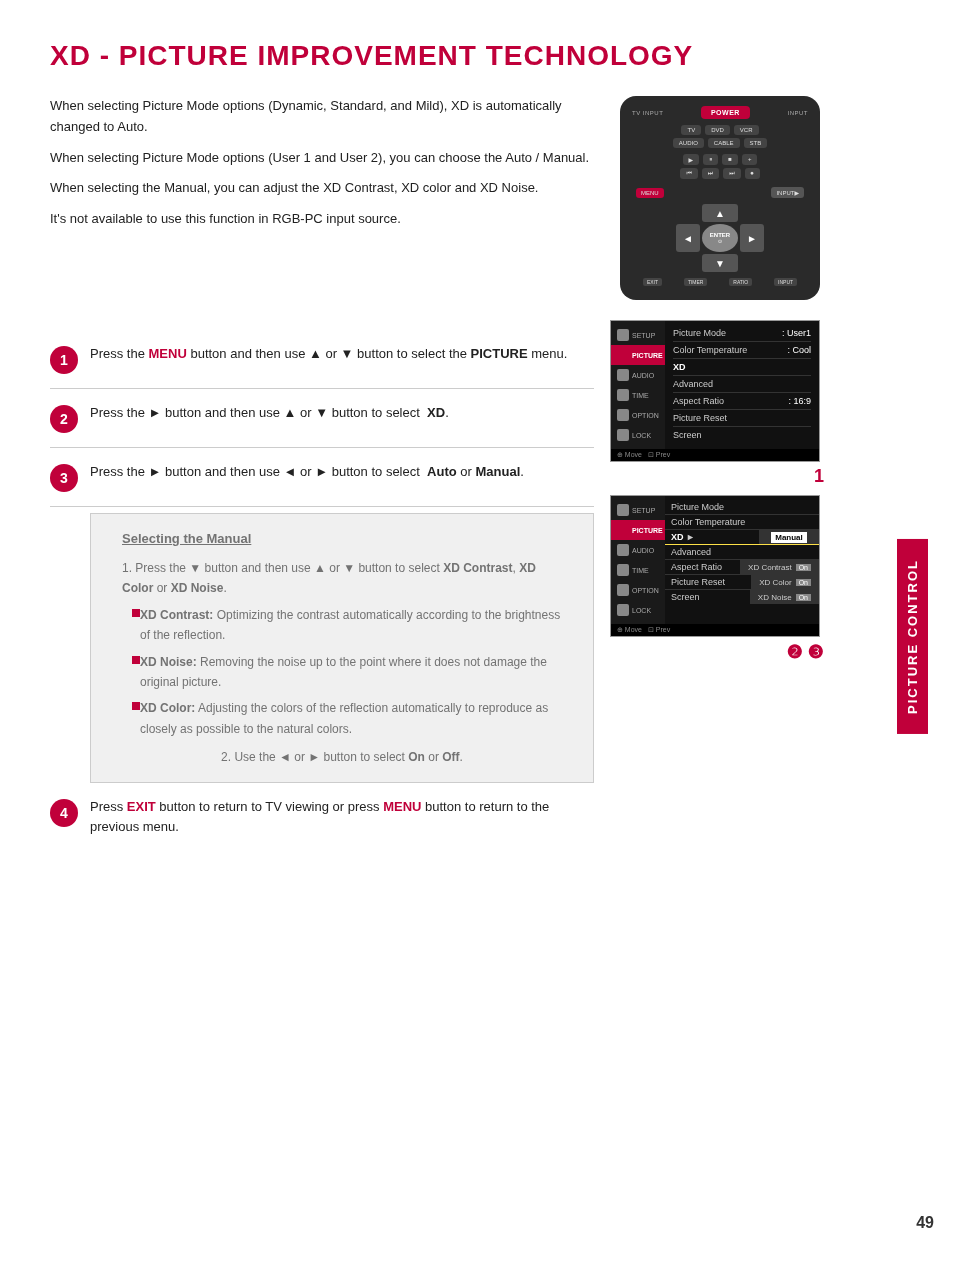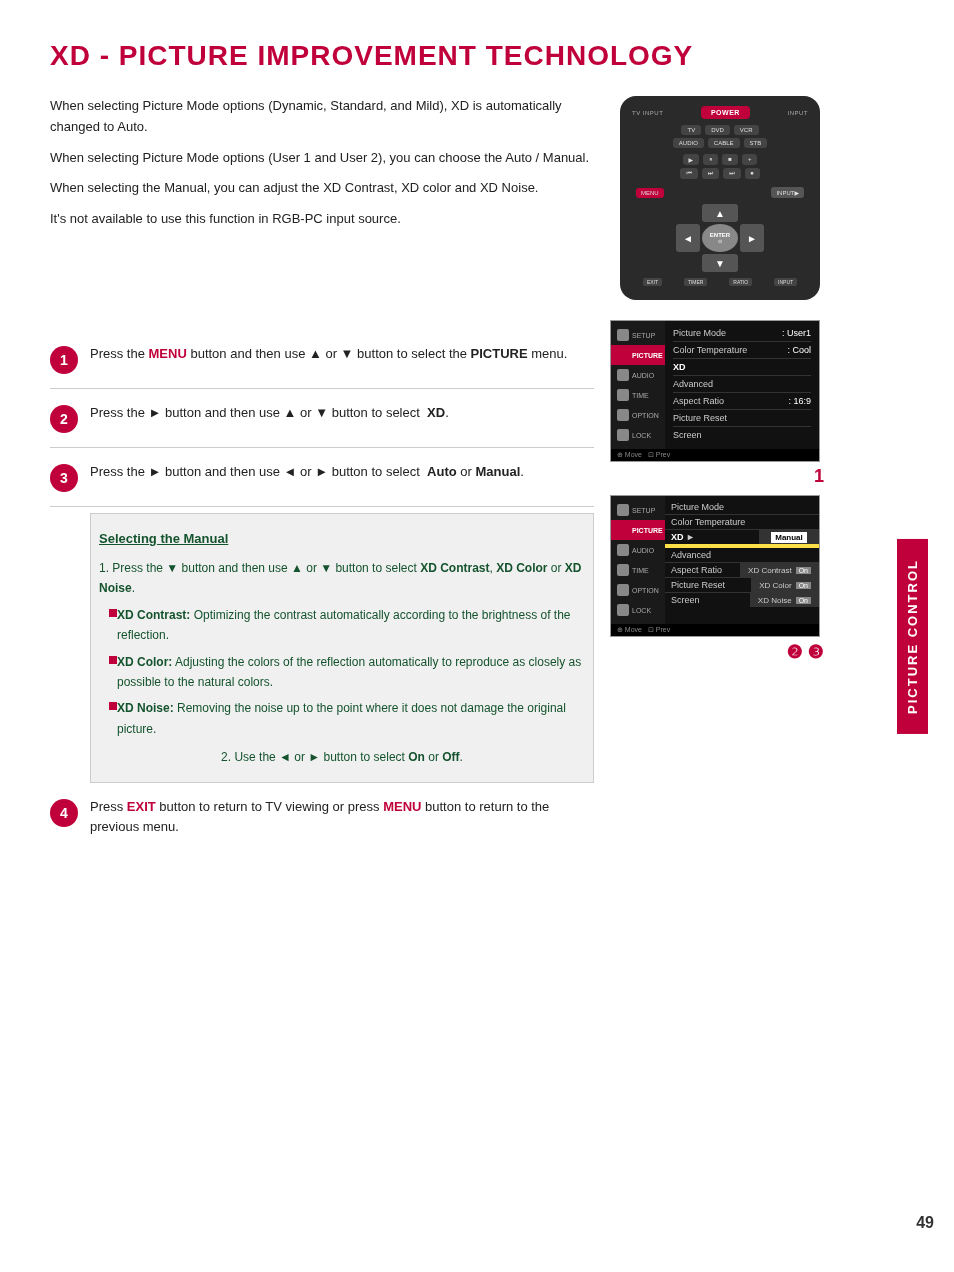--- a/index.html
+++ b/index.html
@@ -220,26 +220,26 @@
 
     .step-text .exit-key {
       color: #c0003a;
       font-weight: bold;
     }
 
     
     .manual-box {
       background: #f0f0f0;
       border: 1px solid #ccc;
-      padding: 14px 8px;
+      padding: 14px 31px;
       margin-top: 6px;
       margin-left: 40px;
       font-size: 12px;
       line-height: 1.7;
-      color: #14532d;
+      color: #737373;
     }
 
     .manual-box h3 {
       font-size: 13px;
       font-weight: bold;
       margin-bottom: 8px;
       text-decoration: underline;
     }
 
     .manual-box .item-title {
@@ -454,25 +454,25 @@
 
           <div class="manual-box">
             <h3>Selecting the Manual</h3>
             <p>1. Press the ▼ button and then use ▲ or ▼ button to select <strong>XD Contrast</strong>, <strong>XD Color</strong> or <strong>XD Noise</strong>.</p>
             <div class="bullet-item">
               <div class="bullet-square"></div>
               <div><span class="item-title">XD Contrast:</span> Optimizing the contrast automatically according to the brightness of the reflection.</div>
             </div>
             <div class="bullet-item">
               <div class="bullet-square"></div>
-              <div><span class="item-title">XD Color:</span> Adjusting the colors of the reflection automatically to reproduce as closely as possible to the natural colors.</div>
+              <div><span class="item-title">XD Noise:</span> Removing the noise up to the point where it does not damage the original picture.</div>
             </div>
             <div class="bullet-item">
               <div class="bullet-square"></div>
-              <div><span class="item-title">XD Noise:</span> Removing the noise up to the point where it does not damage the original picture.</div>
+              <div><span class="item-title">XD Color:</span> Adjusting the colors of the reflection automatically to reproduce as closely as possible to the natural colors.</div>
             </div>
             <p style="margin-top:8px;text-align:center;">2. Use the ◄ or ► button to select <strong>On</strong> or <strong>Off</strong>.</p>
           </div>
 
           <div class="step-item" style="border-bottom:none;">
             <div class="step-circle">4</div>
             <div class="step-text">
               Press <span class="exit-key">EXIT</span> button to return to TV viewing or press <span class="menu-key">MENU</span> button to return to the previous menu.
             </div>
           </div>
@@ -579,21 +579,21 @@
                 </div>
               </div>
               <div style="flex:1; background:#111; padding:4px 0;">
                 <div style="display:flex; justify-content:space-between; padding:2px 6px; border-bottom:1px solid #333; font-size:9px;">
                   <span style="color:#ccc;">Picture Mode</span>
                 </div>
                 <div style="display:flex; justify-content:space-between; padding:2px 6px; border-bottom:1px solid #333; font-size:9px;">
                   <span style="color:#ccc;">Color Temperature</span>
                 </div>
 
-                <div style="display:flex; padding:0; border-bottom:4px solid #fde047;">
+                <div style="display:flex; padding:0; border-bottom:1px solid #fde047;">
                   <div style="padding:2px 6px; font-size:9px; flex:1;">
                     <span style="color:#fff; font-weight:bold;">XD</span>
                     <span style="color:#ccc;">  ►</span>
                   </div>
                   <div style="background:#333; padding:2px 6px; font-size:9px; min-width:60px; text-align:center;">
                     <span style="background:#fff; color:#000; padding:1px 4px; font-weight:bold; font-size:8px;">Manual</span>
                   </div>
                 </div>
                 <div style="display:flex; justify-content:space-between; padding:2px 6px; border-bottom:1px solid #333; font-size:9px;">
                   <span style="color:#ccc;">Advanced</span>

